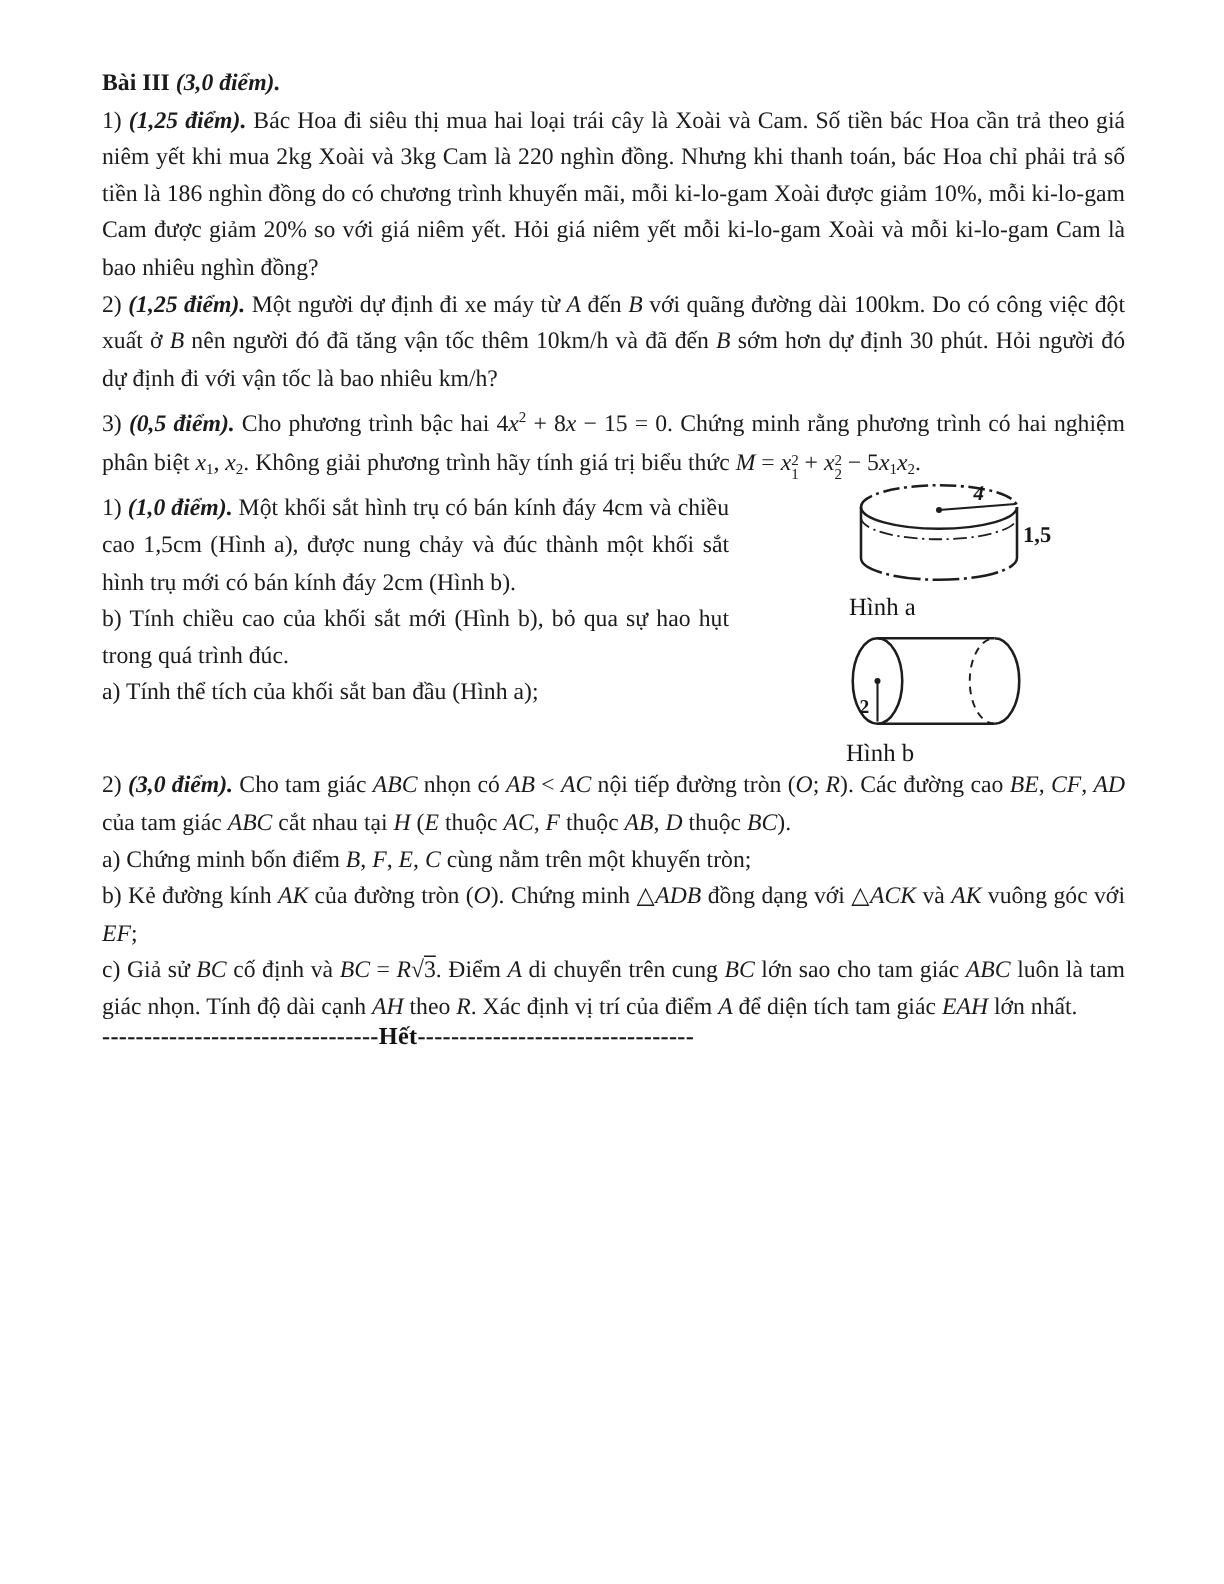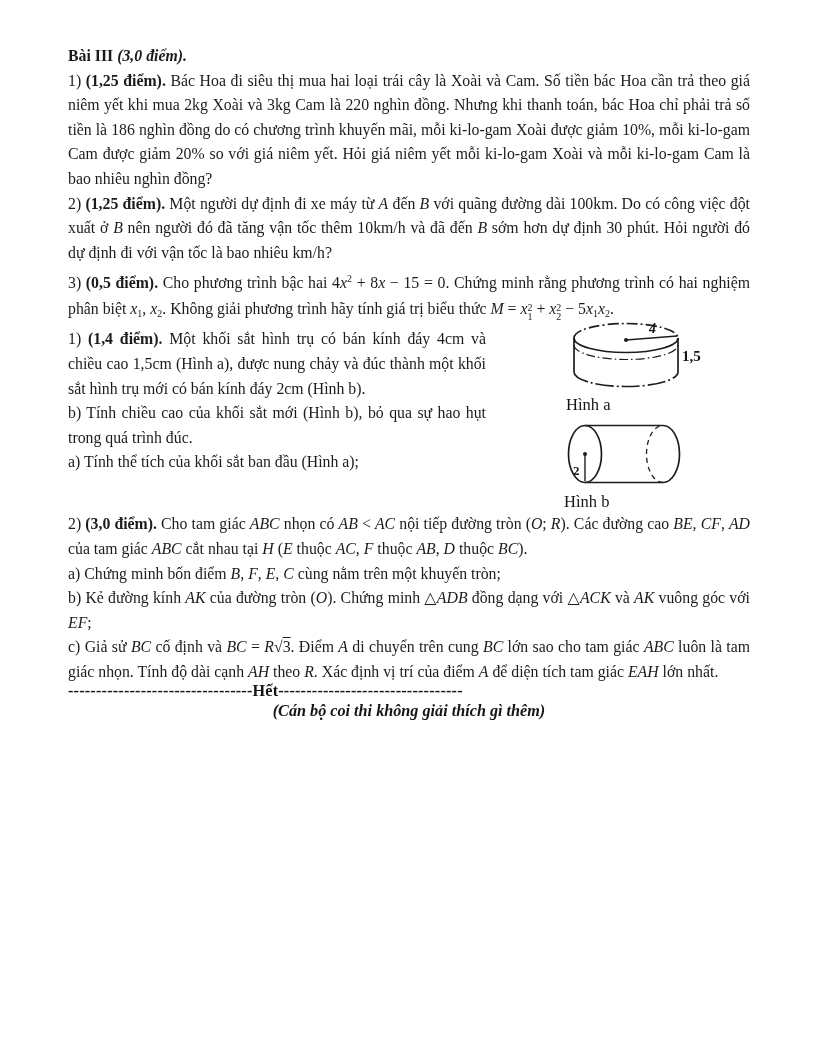--- a/index.html
+++ b/index.html
@@ -19,21 +19,21 @@
   .para { text-align: justify; }
   .heading { font-weight: bold; }
   .heading .ht { font-weight: bold; }
   .heading .hp { font-weight: bold; font-style: italic; }
   #bai4-heading { margin-top: -3px; }
   .p3 { line-height: 26px; margin-top: 1px; }
 
   
   .seg-n { font-style: normal; }
   .seg-i { font-style: italic; }
-  .seg-bi { font-weight: bold; }
+  .seg-bi { font-weight: bold; font-style: italic; }
   .seg-sup { font-size: 10px; vertical-align: 6px; }
   .seg-sub { font-size: 10px; vertical-align: -3px; }
   .seg-r { text-decoration: overline; }
   .seg-ss { display: inline-block; vertical-align: -6px; font-size: 10px; line-height: 9.5px; text-align: left; }
   .seg-ss span { display: block; }
 
   
   .fig-wrap { float: right; width: 260px; margin: -6px 0 0 4px; }
   .fig-svg { display: block; }
   #fig-a-svg { margin-left: 79px; }
@@ -102,26 +102,25 @@
           <path d="M96,1.5 A16.5,28.5 0 0 1 96,58.5"></path>
           <path d="M96,58.5 A16.5,28.5 0 0 1 96,1.5" stroke-width="1.3" stroke-dasharray="5 4"></path>
           <path d="M18,30 L18,57" stroke-width="1.4"></path>
         </g>
         <circle cx="18" cy="30" r="2" fill="#1d1d1d"></circle>
         <text x="6" y="51" font-size="13">2</text>
       </svg>
       <div class="fig-cap" id="fig-b-cap">Hình b</div>
     </div>
 
-    <p class="para"><span class="seg-n">1) </span><span class="seg-bi">(1,4 điểm).</span><span class="seg-n"> Một khối sắt hình trụ có bán kính đáy 4cm và chiều cao 1,5cm (Hình a), được nung chảy và đúc thành một khối sắt hình trụ mới có bán kính đáy 2cm (Hình b).</span></p>
+    <p class="para"><span class="seg-n">1) </span><span class="seg-bi">(1,0 điểm).</span><span class="seg-n"> Một khối sắt hình trụ có bán kính đáy 4cm và chiều cao 1,5cm (Hình a), được nung chảy và đúc thành một khối sắt hình trụ mới có bán kính đáy 2cm (Hình b).</span></p>
     <p class="para"><span class="seg-n">b) Tính chiều cao của khối sắt mới (Hình b), bỏ qua sự hao hụt trong quá trình đúc.</span></p>
     <p class="para"><span class="seg-n">a) Tính thể tích của khối sắt ban đầu (Hình a);</span></p>
 
     <p class="para after-fig"><span class="seg-n">2) </span><span class="seg-bi">(3,0 điểm).</span><span class="seg-n"> Cho tam giác </span><span class="seg-i">ABC</span><span class="seg-n"> nhọn có </span><span class="seg-i">AB</span><span class="seg-n"> &lt; </span><span class="seg-i">AC</span><span class="seg-n"> nội tiếp đường tròn (</span><span class="seg-i">O</span><span class="seg-n">; </span><span class="seg-i">R</span><span class="seg-n">). Các đường cao </span><span class="seg-i">BE</span><span class="seg-n">, </span><span class="seg-i">CF</span><span class="seg-n">, </span><span class="seg-i">AD</span><span class="seg-n"> của tam giác </span><span class="seg-i">ABC</span><span class="seg-n"> cắt nhau tại </span><span class="seg-i">H</span><span class="seg-n"> (</span><span class="seg-i">E</span><span class="seg-n"> thuộc </span><span class="seg-i">AC</span><span class="seg-n">, </span><span class="seg-i">F</span><span class="seg-n"> thuộc </span><span class="seg-i">AB</span><span class="seg-n">, </span><span class="seg-i">D</span><span class="seg-n"> thuộc </span><span class="seg-i">BC</span><span class="seg-n">).</span></p>
     <p class="para"><span class="seg-n">a) Chứng minh bốn điểm </span><span class="seg-i">B</span><span class="seg-n">, </span><span class="seg-i">F</span><span class="seg-n">, </span><span class="seg-i">E</span><span class="seg-n">, </span><span class="seg-i">C</span><span class="seg-n"> cùng nằm trên một khuyến tròn;</span></p>
     <p class="para"><span class="seg-n">b) Kẻ đường kính </span><span class="seg-i">AK</span><span class="seg-n"> của đường tròn (</span><span class="seg-i">O</span><span class="seg-n">). Chứng minh △</span><span class="seg-i">ADB</span><span class="seg-n"> đồng dạng với △</span><span class="seg-i">ACK</span><span class="seg-n"> và </span><span class="seg-i">AK</span><span class="seg-n"> vuông góc với </span><span class="seg-i">EF</span><span class="seg-n">;</span></p>
     <p class="para"><span class="seg-n">c) Giả sử </span><span class="seg-i">BC</span><span class="seg-n"> cố định và </span><span class="seg-i">BC</span><span class="seg-n"> = </span><span class="seg-i">R</span><span class="seg-n">√</span><span class="seg-r">3</span><span class="seg-n">. Điểm </span><span class="seg-i">A</span><span class="seg-n"> di chuyển trên cung </span><span class="seg-i">BC</span><span class="seg-n"> lớn sao cho tam giác </span><span class="seg-i">ABC</span><span class="seg-n"> luôn là tam giác nhọn. Tính độ dài cạnh </span><span class="seg-i">AH</span><span class="seg-n"> theo </span><span class="seg-i">R</span><span class="seg-n">. Xác định vị trí của điểm </span><span class="seg-i">A</span><span class="seg-n"> để diện tích tam giác </span><span class="seg-i">EAH</span><span class="seg-n"> lớn nhất.</span></p>
   </section>
 
   <p class="end-line">---------------------------------Hết---------------------------------</p>
-  <p class="proctor-note">(Cán bộ coi thi không giải thích gì thêm)</p>
 
 </div>
 
 </body></html>

